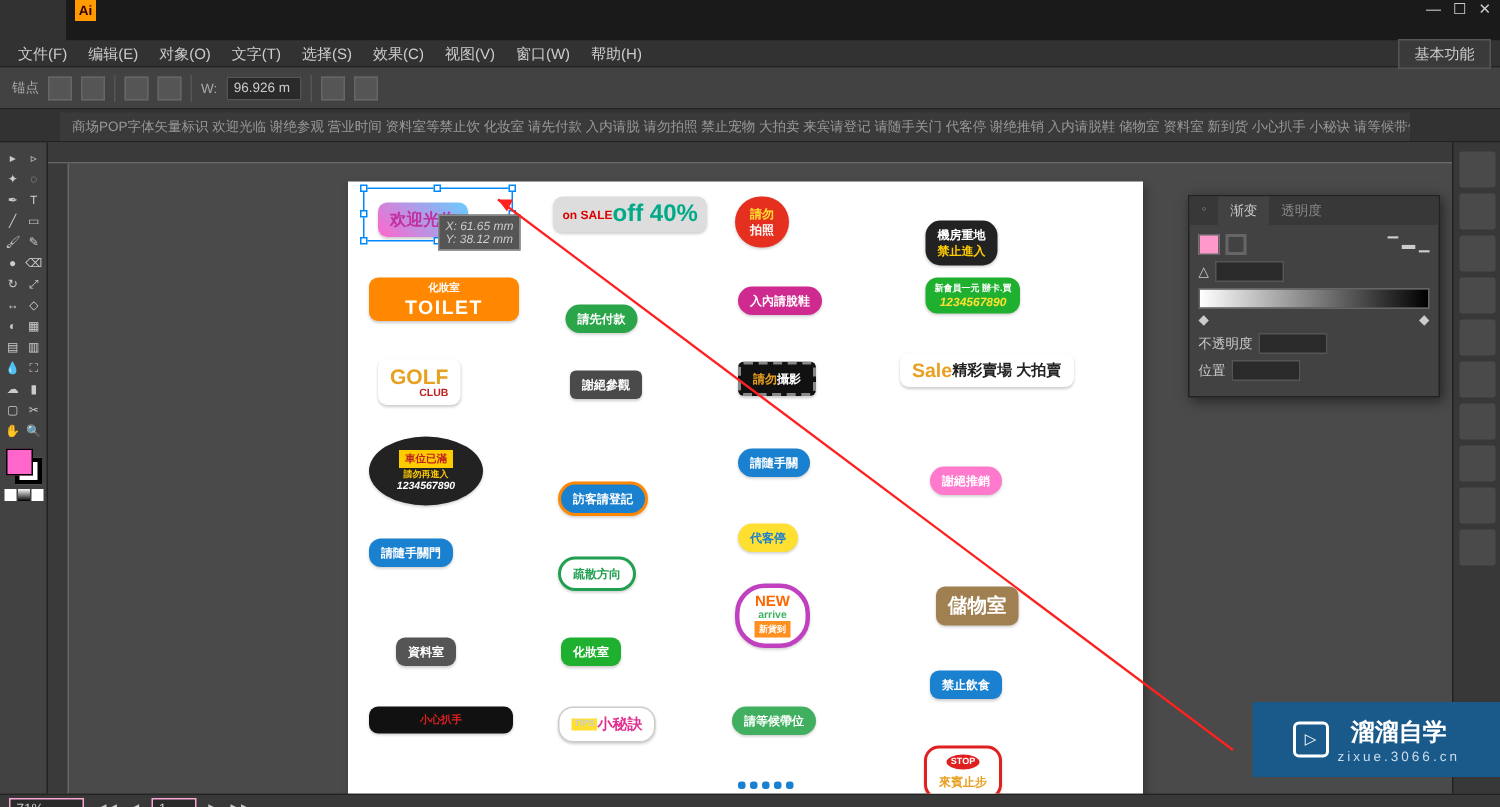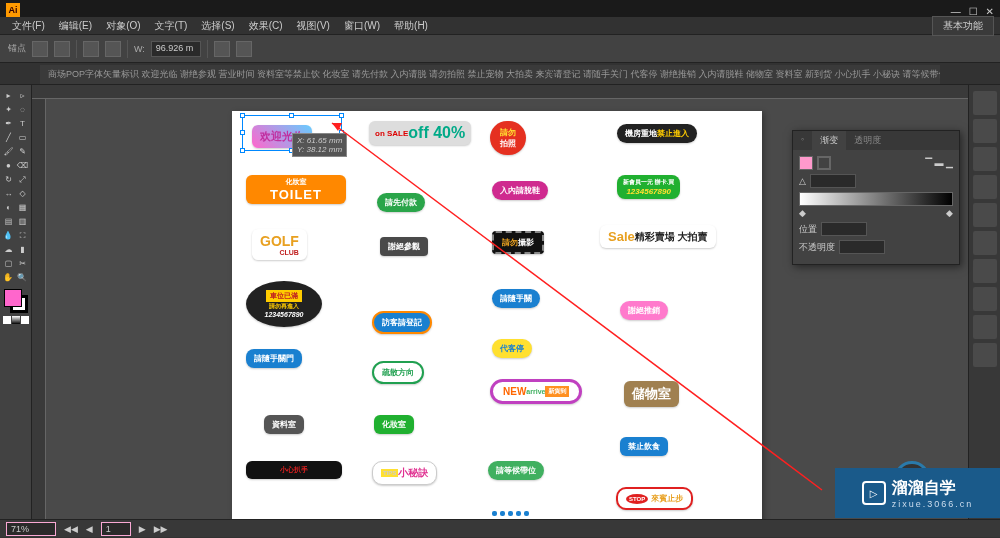--- a/index.html
+++ b/index.html
@@ -1,18 +1,18 @@
 <!DOCTYPE html>
 <html><head>
 <meta charset="utf-8">
 <style>
   * { margin: 0; padding: 0; box-sizing: border-box; }
   body { width: 1000px; height: 538px; background: #323232; font-family: "Microsoft YaHei", sans-serif; font-size: 10px; color: #ccc; overflow: hidden; position: relative; }
   
-  .titlebar { height: 17px; background: #1a1a1a; display: flex; align-items: flex-end; padding: 0 6px; }
+  .titlebar { height: 27px; background: #1a1a1a; display: flex; align-items: flex-start; padding: 0 6px; margin-left: 44px; }
   .titlebar .ai-logo { width: 14px; height: 14px; background: #ff9a00; display: flex; align-items: center; justify-content: center; font-weight: bold; font-size: 9px; color: #330000; margin-right: 6px; }
   .titlebar-right { margin-left: auto; display: flex; gap: 8px; align-items: center; }
   
   .menubar { height: 18px; background: #323232; display: flex; align-items: center; padding: 0 6px; gap: 2px; font-size: 10px; border-bottom: 1px solid #222; }
   .menubar span { padding: 2px 6px; cursor: pointer; }
   .menubar .right-dropdown { margin-left: auto; padding: 2px 10px; background: #3a3a3a; border: 1px solid #555; }
   
   .toolbar { height: 28px; background: #424242; display: flex; align-items: center; padding: 0 8px; gap: 6px; border-bottom: 1px solid #222; font-size: 9px; }
   .toolbar .label { color: #aaa; }
   .toolbar .input { background: #2a2a2a; border: 1px solid #555; padding: 1px 4px; color: #ccc; min-width: 50px; height: 16px; }
@@ -61,21 +61,21 @@
   .fp-body { padding: 6px; }
   .fp-row { display: flex; align-items: center; gap: 4px; margin-bottom: 4px; font-size: 9px; }
   .fp-dropdown { flex: 1; background: #2a2a2a; border: 1px solid #555; height: 14px; }
   .gradient-bar { height: 14px; background: linear-gradient(90deg, #fff, #000); border: 1px solid #666; margin: 2px 0; }
   .fp-input { width: 46px; background: #2a2a2a; border: 1px solid #555; height: 14px; }
   .color-preview { width: 24px; height: 24px; background: #ff99cc; border: 1px solid #666; }
   
   .watermark { position: absolute; right: 0; bottom: 20px; width: 165px; height: 50px; background: #1a5a8a; display: flex; align-items: center; justify-content: center; gap: 6px; }
   .watermark .wm-logo { width: 24px; height: 24px; border: 2px solid #fff; border-radius: 4px; display: flex; align-items: center; justify-content: center; color: #fff; font-size: 10px; }
   .watermark .wm-text { display: flex; flex-direction: column; }
-  .watermark .wm-main { font-size: 16px; color: #fff; font-weight: bold; }
+  .watermark .wm-main { font-size: 16px; color: #fff; font-weight: bold; text-align: center; }
   .watermark .wm-sub { font-size: 9px; color: #cde; letter-spacing: 2px; }
   
   .progress-ring { position: absolute; right: 38px; bottom: 22px; width: 36px; height: 36px; border-radius: 50%; border: 3px solid #2a7aaa; display: flex; align-items: center; justify-content: center; font-size: 11px; color: #eee; background: rgba(0,0,0,0.3); }
   
   .statusbar { height: 18px; background: #383838; display: flex; align-items: center; padding: 0 6px; gap: 8px; font-size: 9px; border-top: 1px solid #222; }
   .statusbar .sb-input { background: #2a2a2a; border: 1px solid #f9a8d4; padding: 1px 4px; width: 50px; height: 14px; }
 </style>
 </head>
 <body>
 
@@ -199,21 +199,21 @@
 
       <div class="badge" style="top:14px;left:20px;background:linear-gradient(45deg,#ff66cc,#66ccff);color:#c030a0;font-size:11px">欢迎光临</div>
       <div class="badge" style="top:10px;left:137px;background:#ddd;color:#444;flex-direction:row;padding:3px 6px">
           <span style="color:#d00;font-size:8px">on SALE</span>
           <span style="color:#0a8;font-size:16px">off 40%</span>
         </div>
       <div class="badge" style="top:10px;left:258px;background:#e53020;color:#fff;border-radius:18px;padding:6px 10px;flex-direction:column">
           <span style="color:#ffe030">請勿</span>
           <span>拍照</span>
         </div>
-      <div class="badge" style="top:13px;left:385px;background:#222;color:#fff;flex-direction:row;border-radius:10px">
+      <div class="badge" style="top:26px;left:385px;background:#222;color:#fff;flex-direction:column;border-radius:10px">
           <span>機房重地</span>
           <span style="color:#ffcc00">禁止進入</span>
         </div>
 
       <div class="badge" style="top:64px;left:14px;background:#ff8800;color:#fff;width:100px;flex-direction:column;padding:2px">
           <span style="font-size:7px">化妝室</span>
           <span style="font-size:13px;letter-spacing:1px">TOILET</span>
         </div>
       <div class="badge" style="top:82px;left:145px;background:#2aa54a;color:#fff;border-radius:12px">請先付款</div>
       <div class="badge" style="top:70px;left:260px;background:#cf2a8f;color:#fff;border-radius:12px">入內請脫鞋</div>
@@ -244,38 +244,38 @@
       <div class="badge" style="top:200px;left:140px;background:#1a80d0;color:#fff;border-radius:12px;border:2px solid #ff8800">訪客請登記</div>
       <div class="badge" style="top:178px;left:260px;background:#1a80d0;color:#fff;border-radius:12px">請隨手關</div>
       <div class="badge" style="top:190px;left:388px;background:#ff7acc;color:#fff;border-radius:12px">謝絕推銷</div>
 
       <div class="badge" style="top:238px;left:14px;background:#1a80d0;color:#fff;border-radius:8px">請隨手關門</div>
       <div class="badge" style="top:250px;left:140px;background:#fff;color:#20a050;border:2px solid #20a050;border-radius:14px">疏散方向</div>
       <div class="badge" style="top:228px;left:260px;background:#ffe030;color:#1a80d0;border-radius:14px">代客停</div>
 
       <div class="badge" style="top:304px;left:32px;background:#555;color:#fff;border-radius:6px">資料室</div>
       <div class="badge" style="top:304px;left:142px;background:#20b030;color:#fff;border-radius:6px">化妝室</div>
-      <div class="badge" style="top:268px;left:258px;background:#fff;border:3px solid #c040c0;border-radius:20px;padding:4px 10px">
+      <div class="badge" style="top:268px;left:258px;background:#fff;border:3px solid #c040c0;border-radius:20px;flex-direction:column;padding:4px 10px">
           <span style="color:#ff6600;font-size:10px">NEW</span>
           <span style="color:#40b060;font-size:7px">arrive</span>
           <span style="background:#ff9020;color:#fff;font-size:6px;padding:1px 3px">新貨到</span>
         </div>
       <div class="badge" style="top:270px;left:392px;background:#a08050;color:#fff;border-radius:6px;font-size:13px">儲物室</div>
 
       <div class="badge" style="top:350px;left:14px;background:#111;color:#fff;border-radius:6px;width:96px">
           <span style="color:#e02020;font-size:7px">小心扒手</span>
         </div>
       <div class="badge" style="top:350px;left:140px;background:#fff;flex-direction:row;border-radius:10px;border:1px solid #ccc">
           <span style="background:#ffe030;font-size:6px;padding:1px 2px">TIPS</span>
           <span style="color:#e03090;font-size:10px">小秘訣</span>
         </div>
       <div class="badge" style="top:350px;left:256px;background:#40b060;color:#fff;border-radius:10px">請等候帶位</div>
       <div class="badge" style="top:326px;left:388px;background:#1a80d0;color:#fff;border-radius:6px">禁止飲食</div>
 
-      <div class="badge" style="top:376px;left:384px;background:#fff;border:2px solid #e02020;border-radius:10px;gap:3px">
+      <div class="badge" style="top:376px;left:384px;background:#fff;border:2px solid #e02020;border-radius:10px;flex-direction:column;gap:3px">
           <span style="background:#e02020;color:#fff;font-size:6px;padding:2px 3px;border-radius:50%">STOP</span>
           <span style="color:#e8a020">來賓止步</span>
         </div>
 
       <div style="position:absolute;top:400px;left:260px;display:flex;gap:3px">
         <span style="width:5px;height:5px;background:#1a80d0;border-radius:2px"></span>
         <span style="width:5px;height:5px;background:#1a80d0;border-radius:2px"></span>
         <span style="width:5px;height:5px;background:#1a80d0;border-radius:2px"></span>
         <span style="width:5px;height:5px;background:#1a80d0;border-radius:2px"></span>
         <span style="width:5px;height:5px;background:#1a80d0;border-radius:2px"></span>
@@ -335,25 +335,25 @@
     <div class="fp-row">
         <span>△</span>
         <div class="fp-input"></div>
       </div>
     <div class="gradient-bar"></div>
     <div class="fp-row" style="justify-content:space-between">
         <span>◆</span>
         <span>◆</span>
       </div>
     <div class="fp-row">
+        <span>不透明度</span>
+        <div class="fp-input"></div>
+      </div>
+    <div class="fp-row">
         <span>位置</span>
-        <div class="fp-input"></div>
-      </div>
-    <div class="fp-row">
-        <span>不透明度</span>
         <div class="fp-input"></div>
       </div>
   </div>
 </div>
 
 <div class="watermark">
   <div class="wm-logo">▷</div>
   <div class="wm-text">
     <div class="wm-main">溜溜自学</div>
     <div class="wm-sub">zixue.3066.cn</div>

